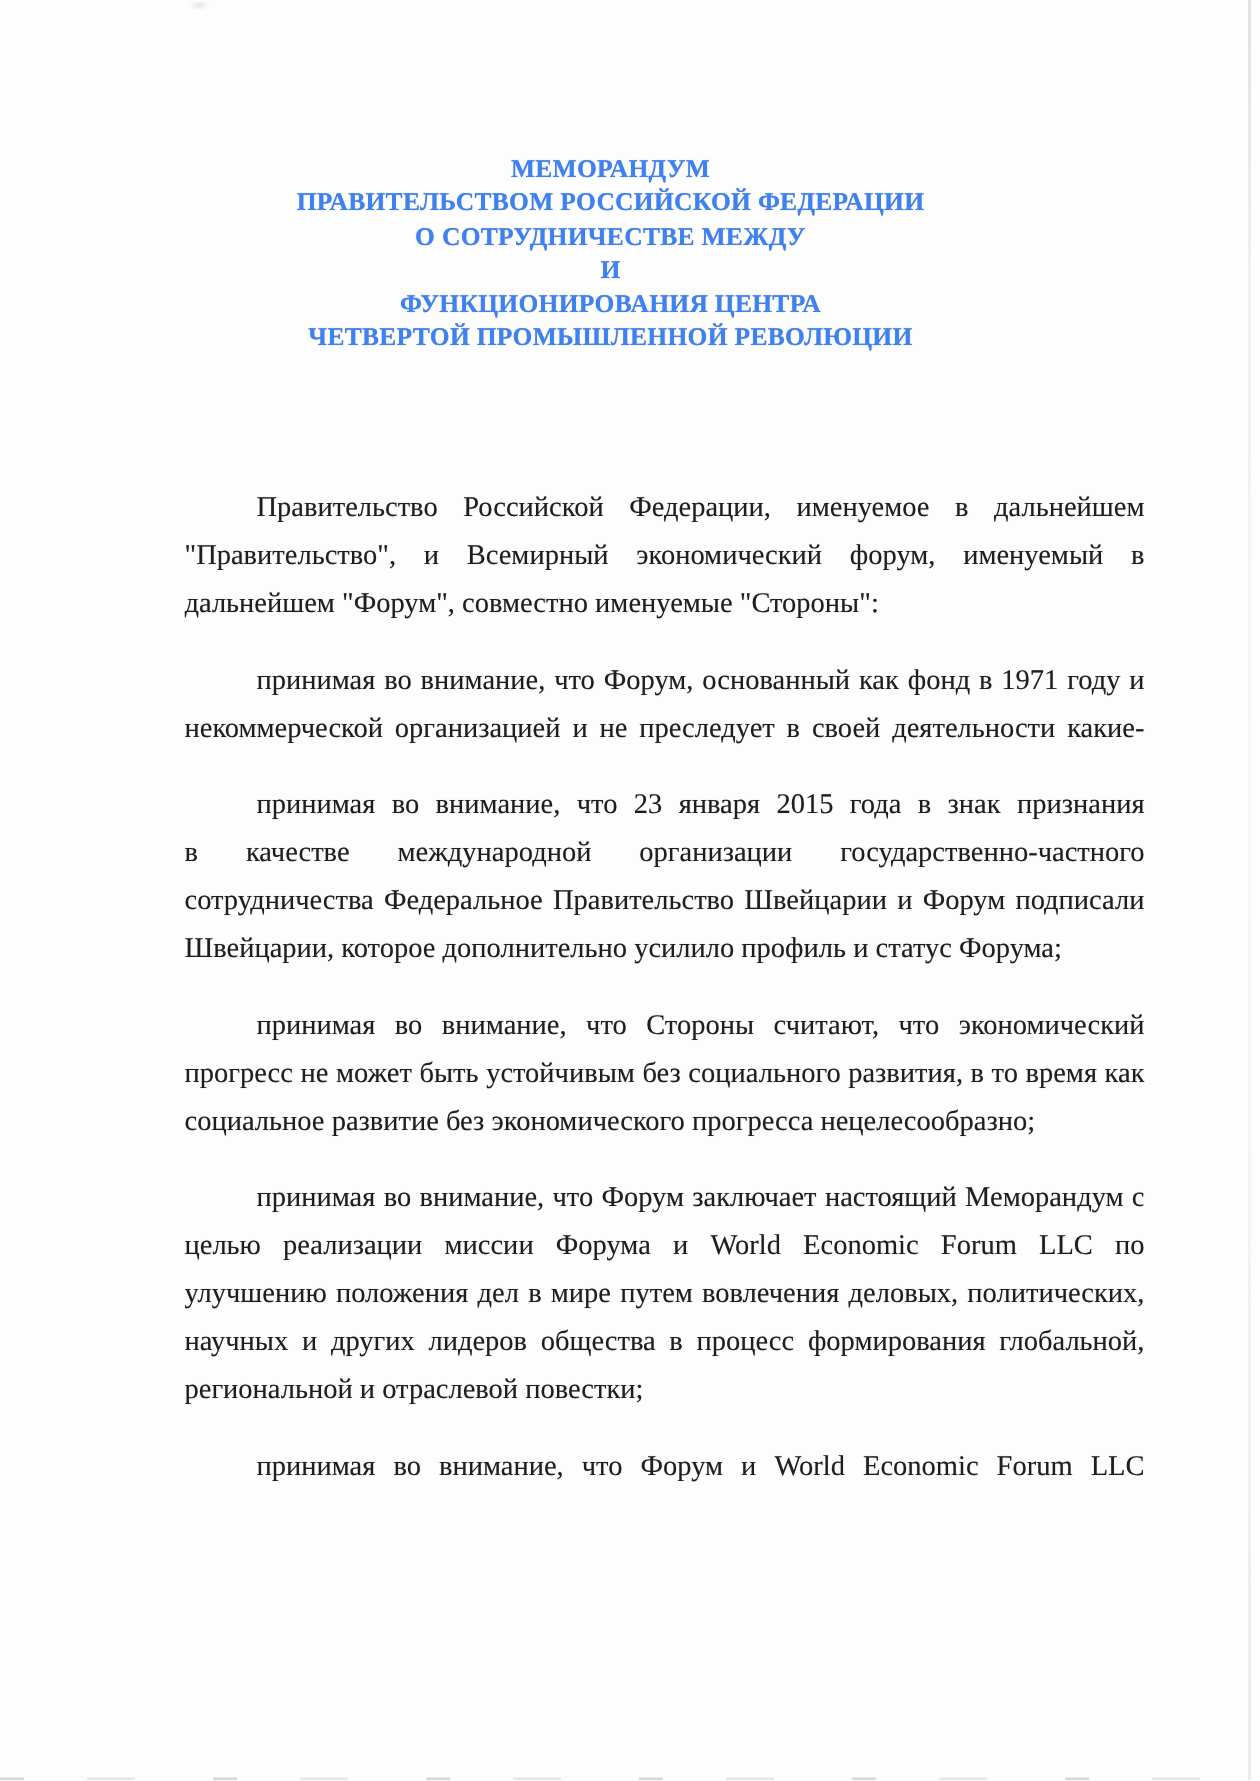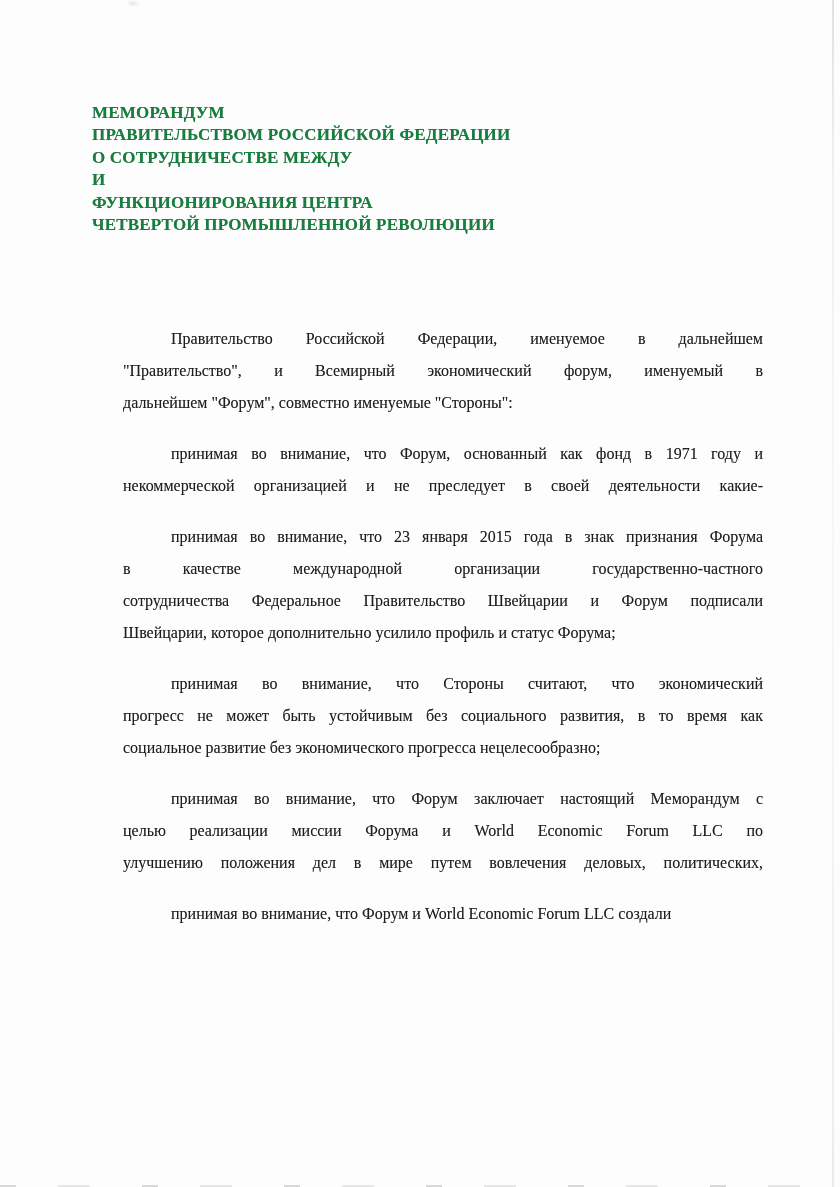--- a/index.html
+++ b/index.html
@@ -51,33 +51,34 @@
         rgba(150,150,150,0.00) 90px, rgba(150,150,150,0.00) 142px);
     background-position: 0 100%;
     background-size: 100% 2px;
     background-repeat: no-repeat;
   }
   .doc-title {
     position: absolute;
     top: 102px;
     left: 92px;
     width: 630px;
+    text-align: center;
     font-weight: 700;
     font-size: 17px;
     line-height: 22.4px;
-    color: #15803d;
+    color: #3b82f6;
     letter-spacing: 0.2px;
     text-shadow: 0 0 0.6px rgba(25,25,25,0.45);
   }
   .doc-body {
     position: absolute;
     top: 323px;
     left: 123px;
     width: 640px;
-    font-size: 16px;
+    font-size: 19px;
     color: #1e1e1e;
     text-shadow: 0 0 0.6px rgba(25,25,25,0.40);
   }
   .para {
     margin: 0 0 19px 0;
   }
   .line {
     line-height: 32px;
     height: 32px;
     overflow: hidden;
@@ -125,20 +126,22 @@
       </div>
       <div class="para">
         <div class="line first">принимая во внимание, что Стороны считают, что экономический</div>
         <div class="line">прогресс не может быть устойчивым без социального развития, в то время как</div>
         <div class="line last">социальное развитие без экономического прогресса нецелесообразно;</div>
       </div>
       <div class="para">
         <div class="line first">принимая во внимание, что Форум заключает настоящий Меморандум с</div>
         <div class="line">целью реализации миссии Форума и World Economic Forum LLC по</div>
         <div class="line">улучшению положения дел в мире путем вовлечения деловых, политических,</div>
+        <div class="line">научных и других лидеров общества в процесс формирования глобальной,</div>
+        <div class="line last">региональной и отраслевой повестки;</div>
       </div>
       <div class="para">
         <div class="line first last">принимая во внимание, что Форум и World Economic Forum LLC создали</div>
       </div>
     </div>
 
   <div class="scan-marks-bottom"></div>
 </div>
 
 </body></html>

